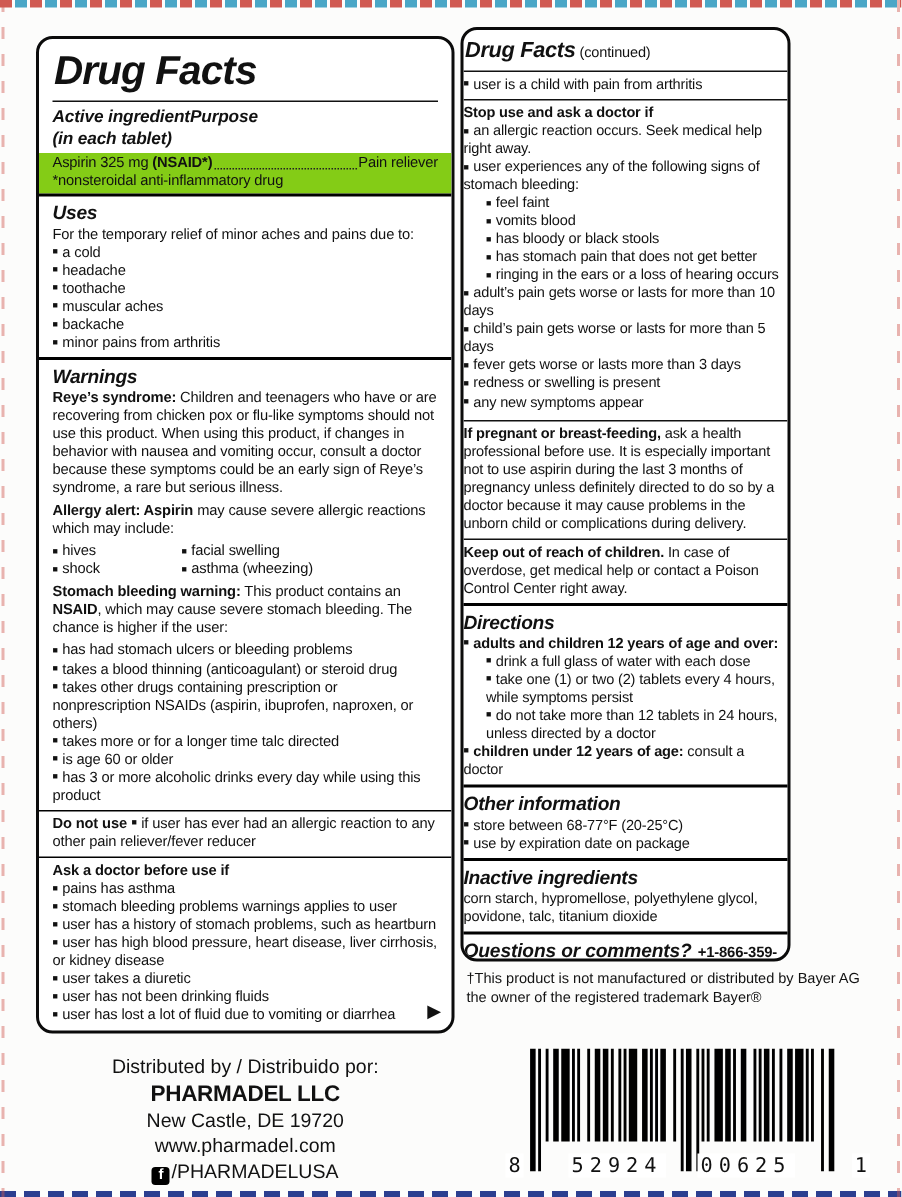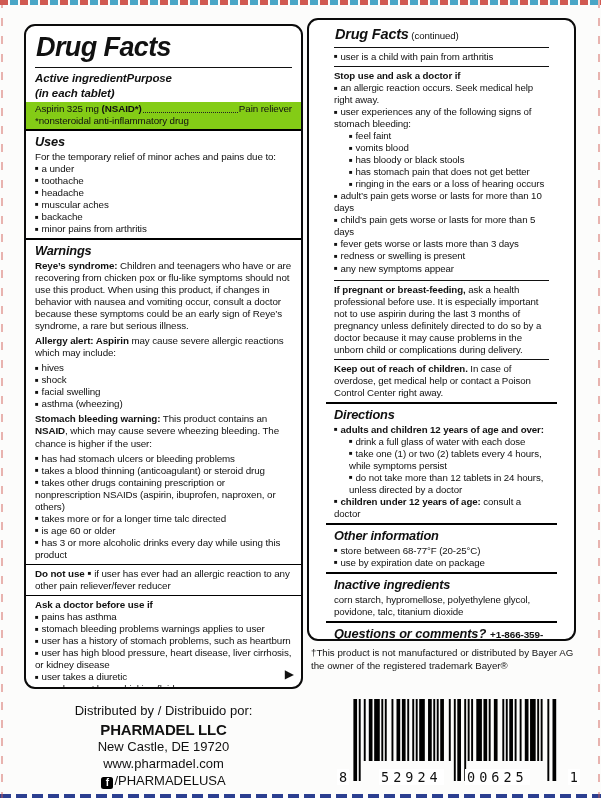--- a/index.html
+++ b/index.html
@@ -16,21 +16,21 @@
     background:repeating-linear-gradient(90deg,#2c3f90 0 11px,#fdfdfd 11px 16px);}
   .edge-left{position:absolute;left:1px;top:0;bottom:0;width:2px;
     background:repeating-linear-gradient(180deg,rgba(208,90,82,.45) 0 8px,transparent 8px 18px);}
   .edge-right{position:absolute;right:1px;top:0;bottom:0;width:2px;
     background:repeating-linear-gradient(180deg,rgba(208,90,82,.45) 0 8px,transparent 8px 18px);}
 
   .panel{position:absolute;background:#fff;border:2.6px solid #0b0b0b;border-radius:11px;
     box-sizing:border-box;overflow:hidden;}
   #left-panel{left:24px;top:24px;width:279px;height:665px;padding:4px 9px 4px 9px;
     font-size:9.8px;line-height:1.23;letter-spacing:-0.1px;}
-  #right-panel{left:307px;top:18px;width:269px;height:623px;padding:5px 25px;
+  #right-panel{left:307px;top:18px;width:220px;height:623px;padding:5px 0;
     font-size:9.7px;line-height:1.24;letter-spacing:-0.1px;}
 
   .df-title{font-size:27px;font-weight:bold;font-style:italic;letter-spacing:-0.6px;margin:1px 0 2px 1px;}
   .rtitle-row{margin:1px 0 2px 1px;}
   .rtitle{font-size:14.5px;font-weight:bold;font-style:italic;letter-spacing:-0.2px;}
   .rtitle-suffix{font-size:9.7px;}
 
   .rule{border:none;border-top:1.6px solid #111;margin:3px 0;}
   .sec{border:none;border-top:2.6px solid #000;margin:3px -9px;}
   .sec-r{border:none;border-top:2.6px solid #000;margin:3px -8px;}
@@ -48,21 +48,21 @@
 
   .hdr-row{display:flex;justify-content:flex-start;align-items:flex-start;margin-top:2px;}
   .hdr-left{font-weight:bold;font-style:italic;font-size:11.5px;line-height:1.25;}
   .hdr-right{font-weight:bold;font-style:italic;font-size:11.5px;}
 
   .highlight{margin:2px -9px 0;padding:1px 9px 2px;background:#84cc16;}
   .leader-row{display:flex;align-items:flex-end;}
   .nowrap{white-space:nowrap;}
   .dots{flex:1;border-bottom:1.4px dotted #222;margin:0 1px 2px;}
 
-  .cols{display:flex;margin:1px 0 2px;flex-direction:column;}
+  .cols{display:flex;margin:1px 0 2px;}
   .col1{width:86px;}
   .col2{flex:1;}
 
   .continue-arrow{position:absolute;right:7px;bottom:5px;font-size:12px;}
 
   #distributor{position:absolute;left:24px;top:703px;width:279px;text-align:center;line-height:1.3;}
   .dist-line1{font-size:13px;}
   .dist-name{font-size:15px;font-weight:bold;letter-spacing:-0.2px;}
   .dist-addr,.dist-web,.dist-fb{font-size:13px;}
   .fb-icon{display:inline-block;width:12px;height:12px;background:#000;color:#fff;border-radius:2.5px;
@@ -106,43 +106,43 @@
       <span class="dots"></span>
       <span class="nowrap">Pain reliever</span>
     </div>
     <div>*nonsteroidal anti-inflammatory drug</div>
   </div>
   <hr class="sec" style="margin-top:0;">
 
   <div class="h2">Uses</div>
   <div>For the temporary relief of minor aches and pains due to:</div>
   <div>
-      <div class="li">a under</div>
+      <div class="li">a cold</div>
+      <div class="li">headache</div>
       <div class="li">toothache</div>
-      <div class="li">headache</div>
       <div class="li">muscular aches</div>
       <div class="li">backache</div>
       <div class="li">minor pains from arthritis</div>
     </div>
   <hr class="sec">
 
   <div class="h2">Warnings</div>
   <p class="para" style="margin-top:0;"><span class="b">Reye’s syndrome:</span><span> Children and teenagers who have or are recovering from chicken pox or flu-like symptoms should not use this product. When using this product, if changes in behavior with nausea and vomiting occur, consult a doctor because these symptoms could be an early sign of Reye’s syndrome, a rare but serious illness.</span></p>
   <p class="para"><span class="b">Allergy alert: Aspirin</span><span> may cause severe allergic reactions which may include:</span></p>
   <div class="cols">
     <div class="col1">
         <div class="li">hives</div>
         <div class="li">shock</div>
       </div>
     <div class="col2">
         <div class="li">facial swelling</div>
         <div class="li">asthma (wheezing)</div>
       </div>
   </div>
-  <p class="para"><span class="b">Stomach bleeding warning:</span><span> This product contains an </span><span class="b">NSAID</span><span>, which may cause severe wheezing bleeding. The chance is higher if the user:</span></p>
+  <p class="para"><span class="b">Stomach bleeding warning:</span><span> This product contains an </span><span class="b">NSAID</span><span>, which may cause severe stomach bleeding. The chance is higher if the user:</span></p>
   <div>
       <div class="li">has had stomach ulcers or bleeding problems</div>
       <div class="li">takes a blood thinning (anticoagulant) or steroid drug</div>
       <div class="li">takes other drugs containing prescription or nonprescription NSAIDs (aspirin, ibuprofen, naproxen, or others)</div>
       <div class="li">takes more or for a longer time talc directed</div>
       <div class="li">is age 60 or older</div>
       <div class="li">has 3 or more alcoholic drinks every day while using this product</div>
     </div>
   <hr class="hairline">
   <p style="margin:1px 0;"><span class="b">Do not use</span><span class="sq"></span><span>if user has ever had an allergic reaction to any other pain reliever/fever reducer</span></p>

